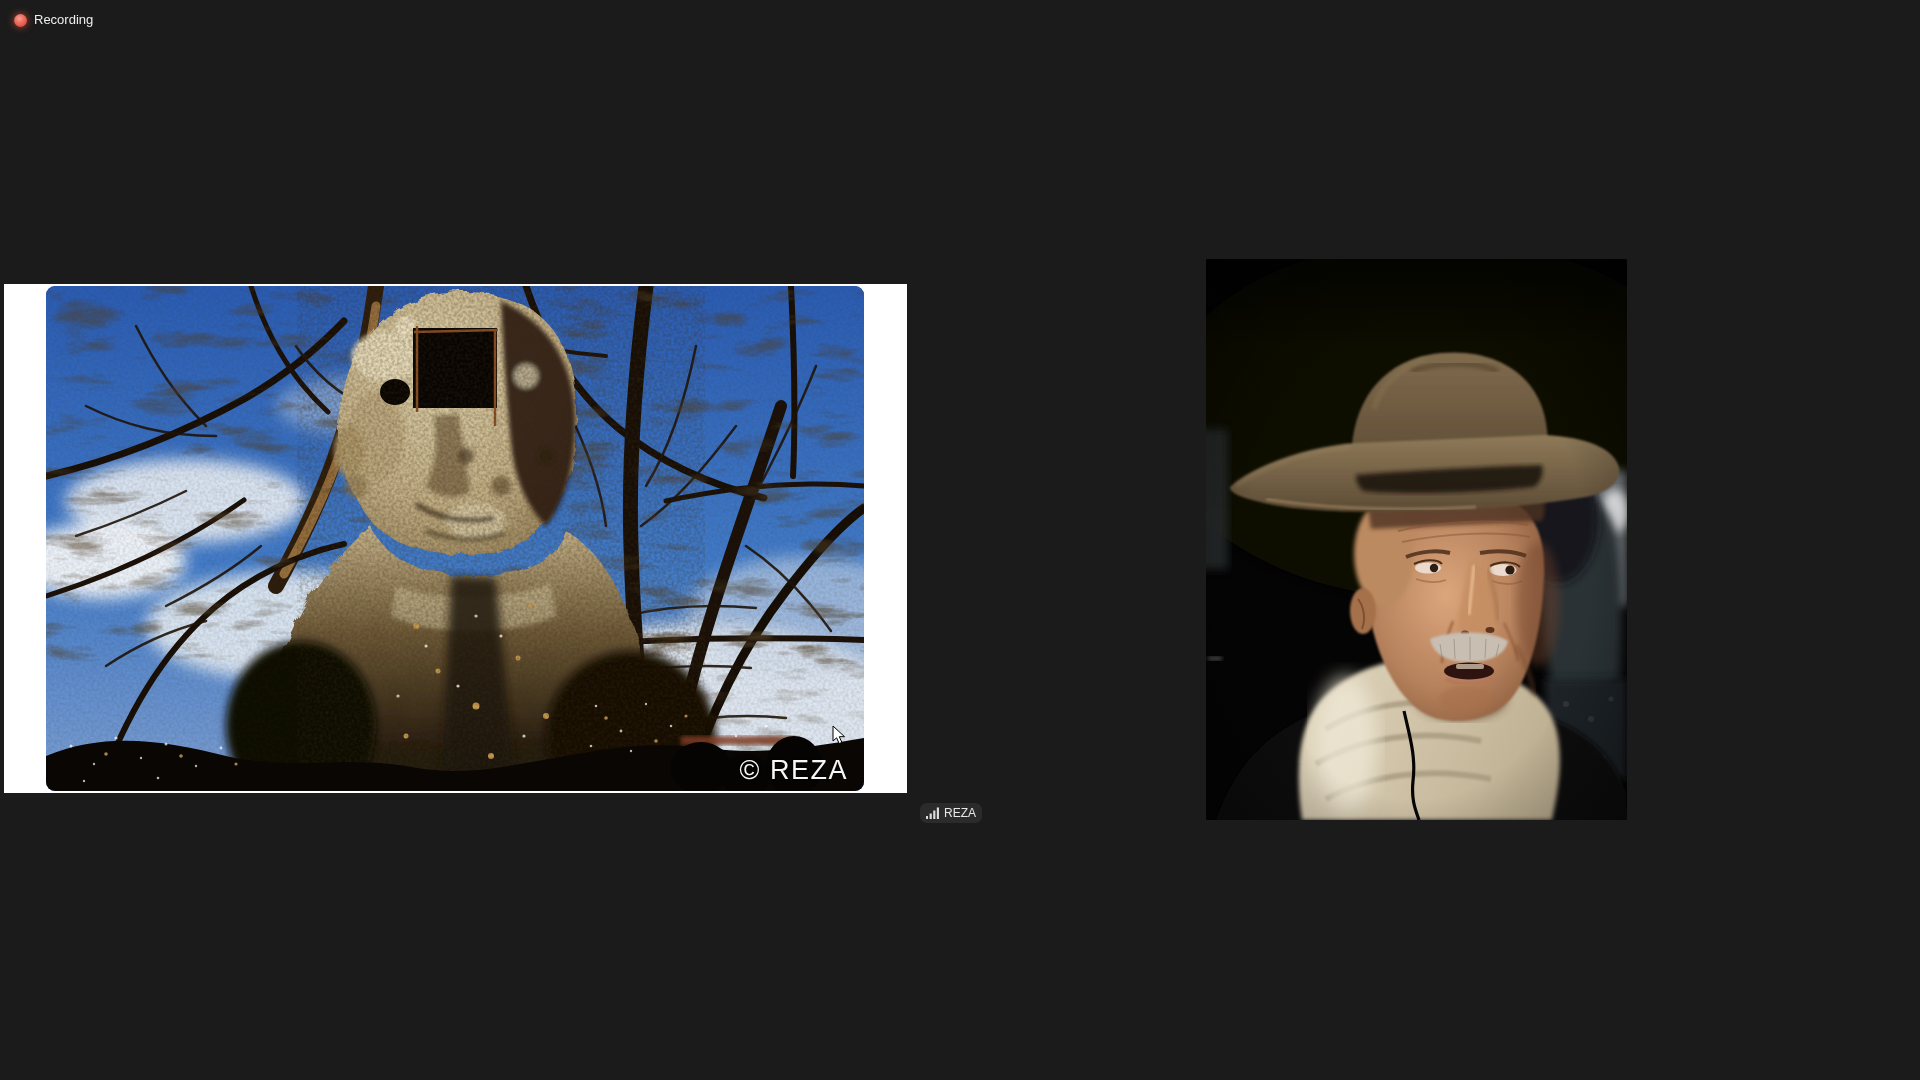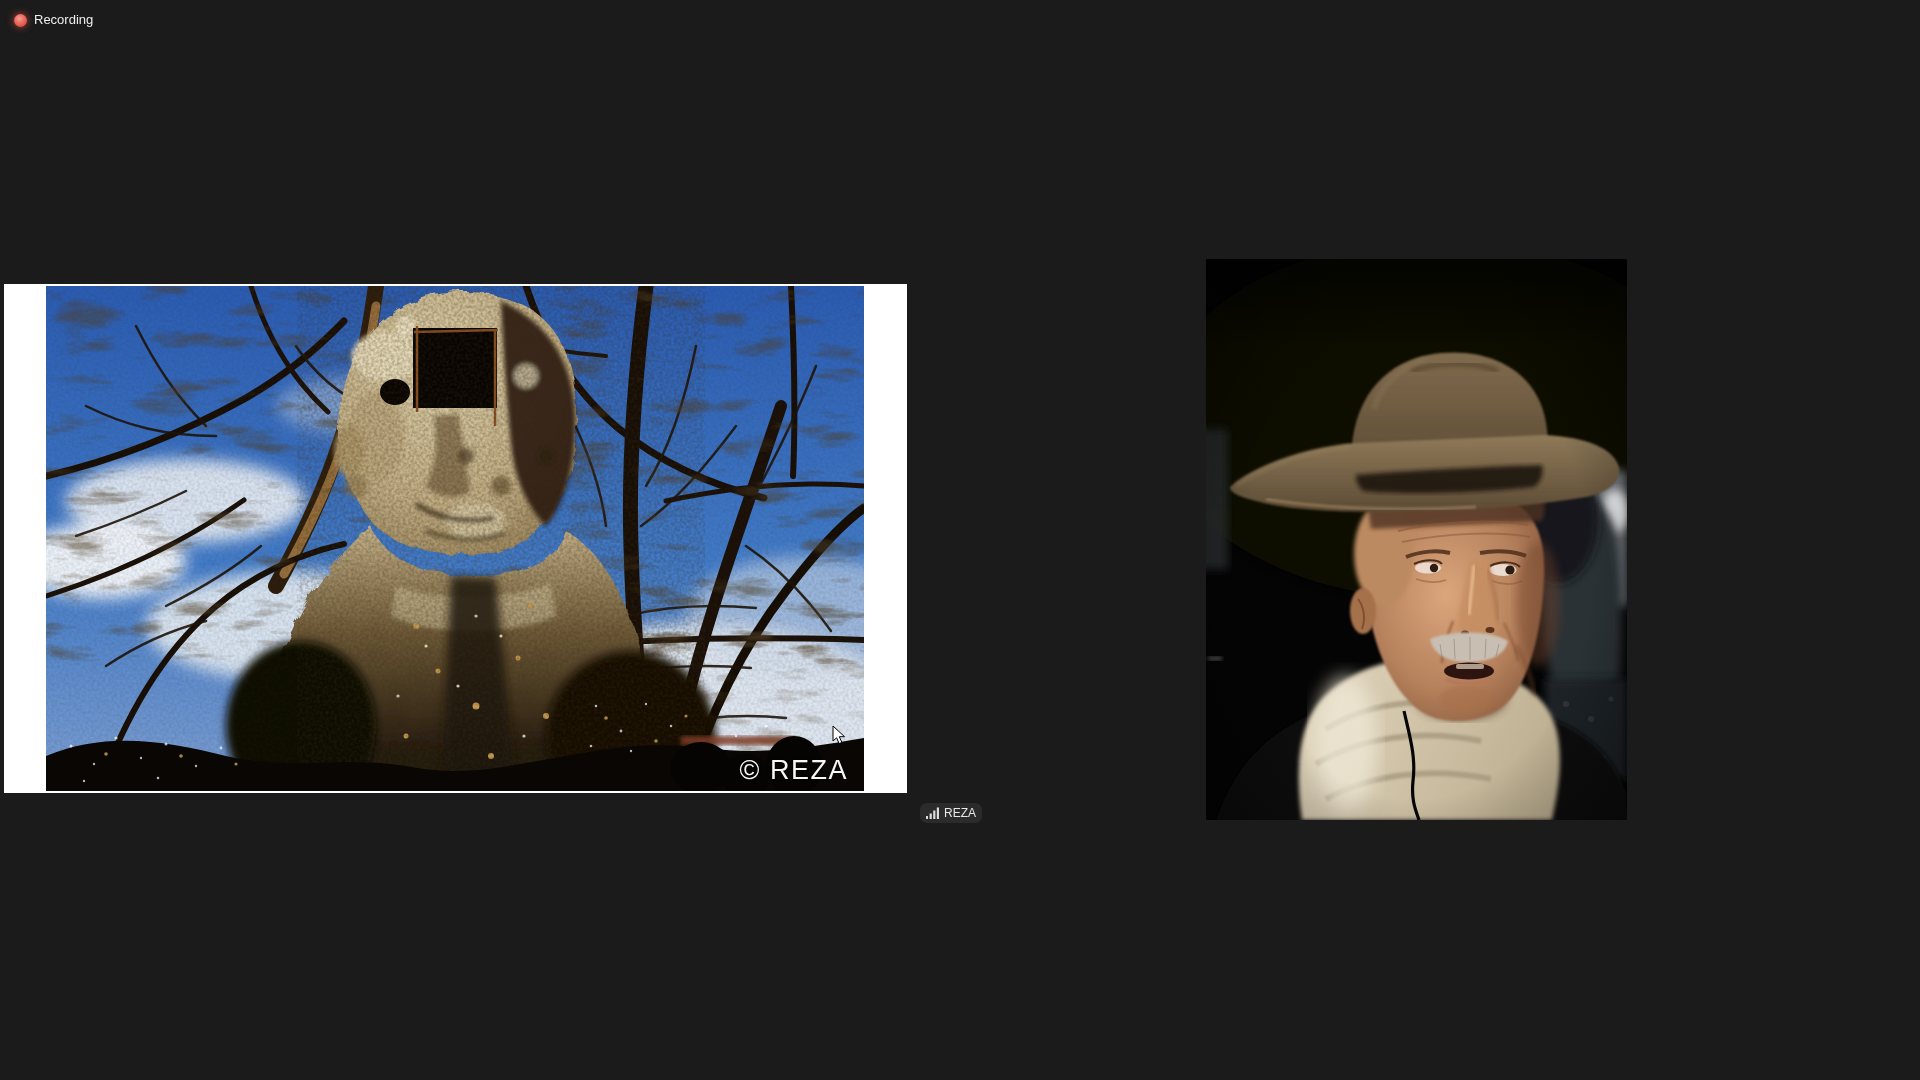--- a/index.html
+++ b/index.html
@@ -18,21 +18,21 @@
 
   
   .recording{position:absolute;left:14px;top:12px;display:flex;align-items:center;gap:7px;}
   .rec-dot{width:13px;height:13px;border-radius:50%;
     background:radial-gradient(circle at 42% 35%, #f5a094 0%, #ec6e5f 40%, var(--recording-dot) 65%, #b93a2e 100%);
     box-shadow:0 0 7px 1px rgba(232,90,74,.55);}
   .rec-label{color:var(--recording-text);font-size:13px;line-height:16px;}
 
   
   .share{position:absolute;left:4px;top:284px;width:903px;height:509px;background:var(--slide-bg);}
-  .photo{position:absolute;left:42px;top:2px;width:818px;height:505px;overflow:hidden;background:#3c6cc0;}
+  .photo{position:absolute;left:42px;top:2px;width:818px;height:505px;overflow:hidden;background:#3c6cc0;border-radius:9px;}
   .photo svg{display:block;width:818px;height:505px;}
   .watermark{position:absolute;right:16px;bottom:5px;font-size:27px;letter-spacing:1.5px;
     color:var(--watermark-text);font-weight:400;text-shadow:0 0 2px rgba(0,0,0,.35);}
   .cursor{position:absolute;left:828px;top:441px;width:14px;height:20px;}
 
   
   .badge{position:absolute;left:920px;top:803px;height:20px;display:flex;align-items:center;
     gap:5px;padding:0 6px;background:var(--badge-bg);border-radius:7px;}
   .badge-name{color:var(--badge-text);font-size:12px;line-height:20px;}
   .bars{display:block;width:13px;height:12px;}

